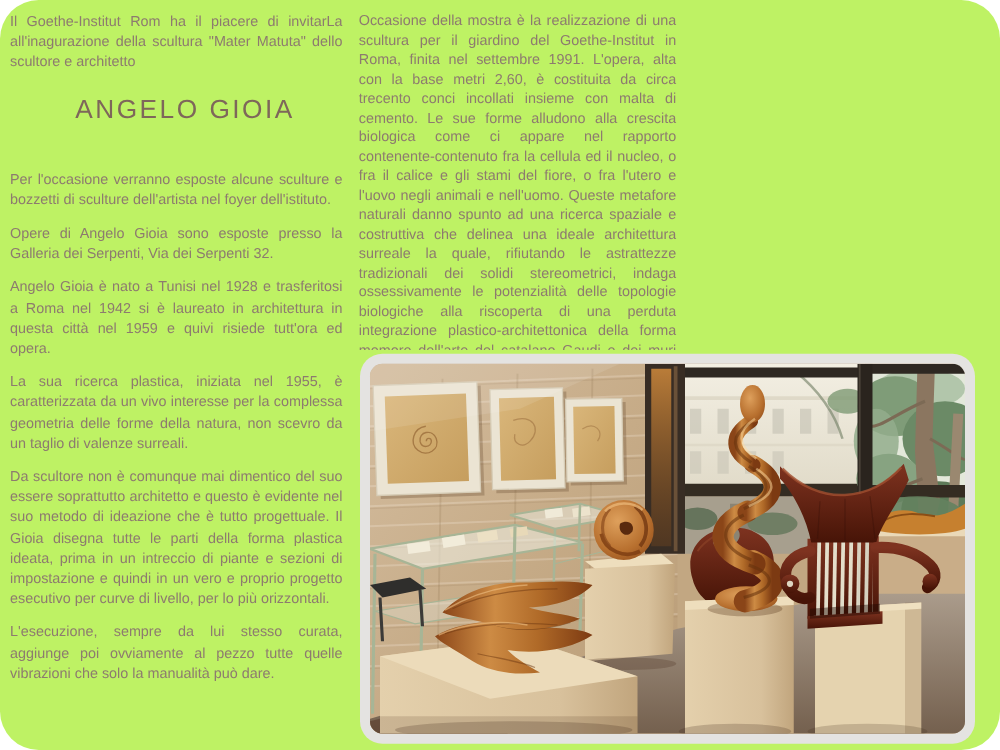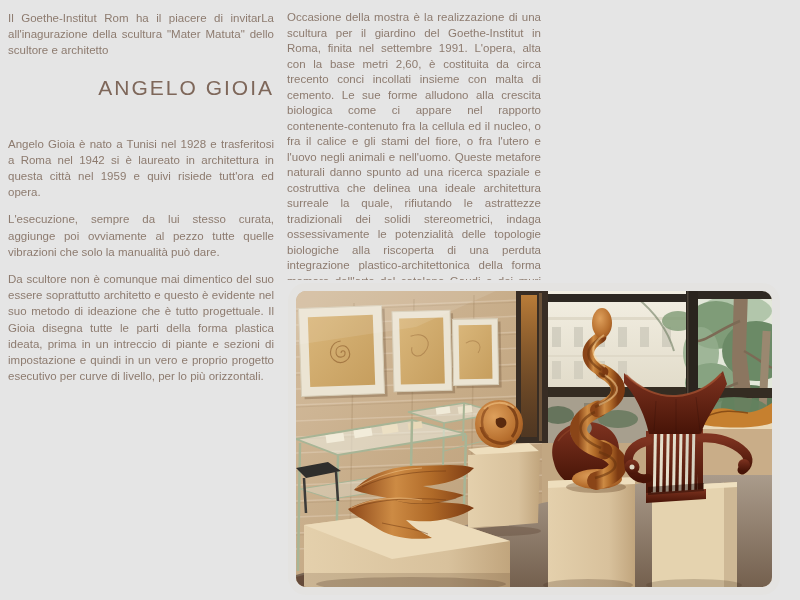--- a/index.html
+++ b/index.html
@@ -1,46 +1,49 @@
 <!DOCTYPE html>
 <html lang="it"><head>
 <meta charset="utf-8">
 <style>
   html,body{margin:0;padding:0;background:#ffffff;}
   body{width:800px;height:600px;position:relative;overflow:hidden;
        font-family:"Liberation Sans",sans-serif;}
-  .page{position:absolute;inset:0;background:#e5e5e5;}
+  .page{position:absolute;inset:0;background:#bef264;border-radius:31px;}
 
   .col-left{position:absolute;left:8px;top:10px;width:266px;height:582px;overflow:hidden;}
   .col-left p{margin:0 0 11px 0;font-size:11.5px;line-height:16.2px;color:#8d7b6f;
               text-align:justify;hyphens:auto;}
-  .artist-heading{margin:17px 0 36px 14px;text-align:right;font-size:21px;font-weight:400;
+  .artist-heading{margin:17px 0 36px 14px;text-align:center;font-size:21px;font-weight:400;
               letter-spacing:2px;color:#7e675a;}
 
   .col-right{position:absolute;left:287px;top:10px;width:254px;max-height:270px;overflow:hidden;}
   .col-right p{margin:0;font-size:11.5px;line-height:15.5px;color:#8d7b6f;
                text-align:justify;hyphens:auto;}
 
   .photo{position:absolute;left:288px;top:283px;width:476px;height:296px;
          background:#e4e3e1;padding:8px;border-radius:18px;}
   .photo-inner{width:476px;height:296px;border-radius:10px;overflow:hidden;
                position:relative;background:#c9b193;}
   .photo-inner svg{display:block;}
 </style>
 </head>
 <body>
 
 <div class="page">
 
   <div class="col-left">
     <p>Il Goethe-Institut Rom ha il piacere di invitarLa all'inagurazione della scultura "Mater Matuta" dello scultore e architetto</p>
     <div class="artist-heading">ANGELO GIOIA</div>
+    <p>Per l'occasione verranno esposte alcune sculture e bozzetti di sculture dell'artista nel foyer dell'istituto.</p>
+    <p>Opere di Angelo Gioia sono esposte presso la Galleria dei Serpenti, Via dei Serpenti 32.</p>
     <p>Angelo Gioia è nato a Tunisi nel 1928 e trasferitosi a Roma nel 1942 si è laureato in architettura in questa città nel 1959 e quivi risiede tutt'ora ed opera.</p>
+    <p>La sua ricerca plastica, iniziata nel 1955, è caratterizzata da un vivo interesse per la complessa geometria delle forme della natura, non scevro da un taglio di valenze surreali.</p>
+    <p>Da scultore non è comunque mai dimentico del suo essere soprattutto architetto e questo è evidente nel suo metodo di ideazione che è tutto progettuale. Il Gioia disegna tutte le parti della forma plastica ideata, prima in un intreccio di piante e sezioni di impostazione e quindi in un vero e proprio progetto esecutivo per curve di livello, per lo più orizzontali.</p>
     <p>L'esecuzione, sempre da lui stesso curata, aggiunge poi ovviamente al pezzo tutte quelle vibrazioni che solo la manualità può dare.</p>
-    <p>Da scultore non è comunque mai dimentico del suo essere soprattutto architetto e questo è evidente nel suo metodo di ideazione che è tutto progettuale. Il Gioia disegna tutte le parti della forma plastica ideata, prima in un intreccio di piante e sezioni di impostazione e quindi in un vero e proprio progetto esecutivo per curve di livello, per lo più orizzontali.</p>
   </div>
 
   <div class="col-right">
     <p>Occasione della mostra è la realizzazione di una scultura per il giardino del Goethe-Institut in Roma, finita nel settembre 1991. L'opera, alta con la base metri 2,60, è costituita da circa trecento conci incollati insieme con malta di cemento. Le sue forme alludono alla crescita biologica come ci appare nel rapporto contenente-contenuto fra la cellula ed il nucleo, o fra il calice e gli stami del fiore, o fra l'utero e l'uovo negli animali e nell'uomo. Queste metafore naturali danno spunto ad una ricerca spaziale e costruttiva che delinea una ideale architettura surreale la quale, rifiutando le astrattezze tradizionali dei solidi stereometrici, indaga ossessivamente le potenzialità delle topologie biologiche alla riscoperta di una perduta integrazione plastico-architettonica della forma memore dell'arte del catalano Gaudi e dei muri viventi del tedesco Hans Bellmer.</p>
   </div>
 
   <div class="photo">
     <div class="photo-inner">
       <svg width="476" height="296" viewBox="0 0 476 296" xmlns="http://www.w3.org/2000/svg">
         <defs>

